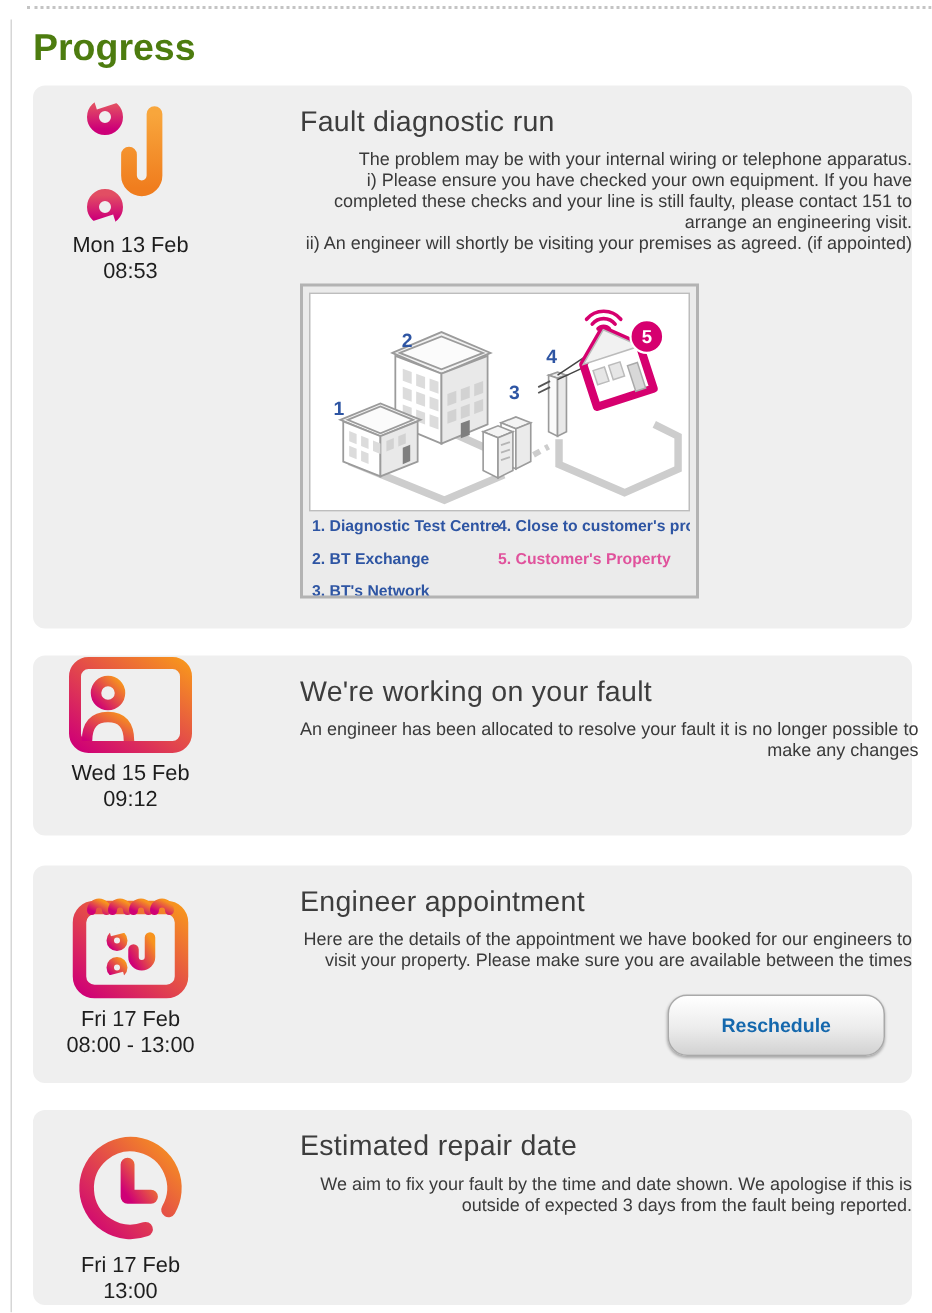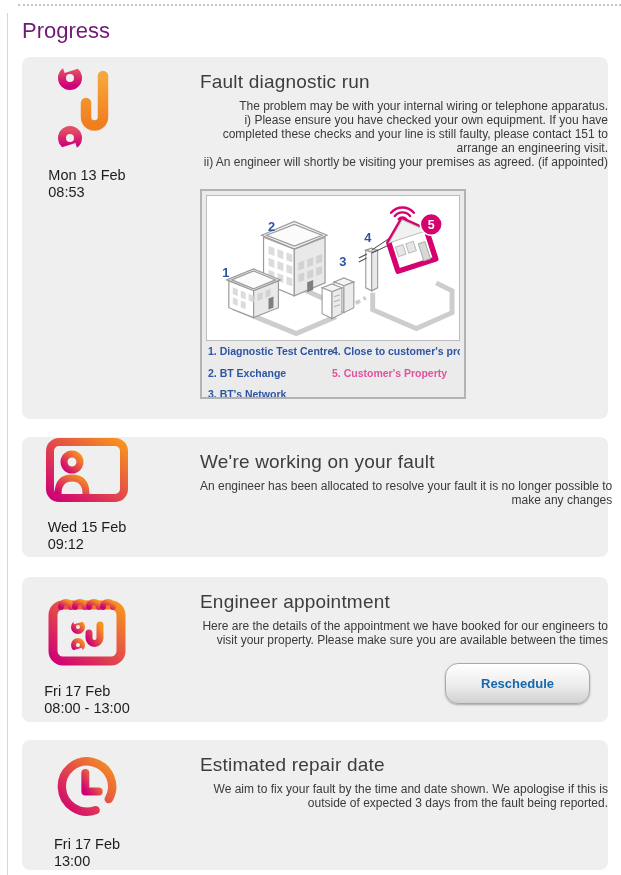--- a/index.html
+++ b/index.html
@@ -2,35 +2,35 @@
 <html><head>
 <meta charset="utf-8">
 <style>
   html,body { margin:0; padding:0; }
   body {
     width:621px; height:875px; background:#ffffff; position:relative;
     font-family:"Liberation Sans", sans-serif; overflow:hidden;
   }
   .top-dotted { position:absolute; top:4px; left:18px; right:0; height:0; border-top:2px dotted #c4c4c4; }
   .left-rule  { position:absolute; top:13px; left:7px; bottom:0; width:1px; background:#d6d6d6; }
-  .page-title { position:absolute; top:18px; left:22px; margin:0; font-size:22px; font-weight:400; color:#701a75; }
+  .page-title { position:absolute; top:18px; left:22px; margin:0; font-size:25px; font-weight:700; color:#4d7c0f; }
 
   .card { position:absolute; left:22px; width:586px; background:#efefef; border-radius:8px; display:flex; box-sizing:border-box; }
   .card-1 { top:57px;  height:362px; }
   .card-2 { top:437px; height:120px; }
   .card-3 { top:577px; height:145px; }
   .card-4 { top:740px; height:130px; }
 
   .card-left { width:130px; flex:none; display:flex; flex-direction:column; align-items:center; }
   .card-1 .card-left { padding-top:8px; }
   .card-2 .card-left { }
   .card-3 .card-left { padding-top:14px; }
   .card-4 .card-left { padding-top:13px; }
 
-  .event-date { text-align:left; font-size:14.5px; line-height:17px; color:#1d1d1d; margin-top:16px; white-space:nowrap; }
+  .event-date { text-align:center; font-size:14.5px; line-height:17px; color:#1d1d1d; margin-top:5px; white-space:nowrap; }
 
   .card-content { flex:1; padding-top:14px; position:relative;padding-left:48px; }
   .card-title { margin:0 0 6px 0; font-size:19px; font-weight:400; color:#3d3d3d; letter-spacing:0.2px; }
   .body-line { margin:0; font-size:12px; line-height:14px; color:#3a3a3a; white-space:nowrap;text-align:right; }
 
   
   .diagram { width:266px; margin-top:20px; border:2px solid #b3b3b3; background:#ebebeb; box-sizing:border-box; padding:4px 4px 0 4px; }
   .diagram-canvas { background:#ffffff; border:1px solid #bdbdbd; height:146px; box-sizing:border-box; }
   .diagram-canvas svg { display:block; width:100%; height:100%; }
   .diagram-canvas text { font-family:"Liberation Sans",sans-serif; font-weight:700; font-size:13px; fill:#2e55a3; }

